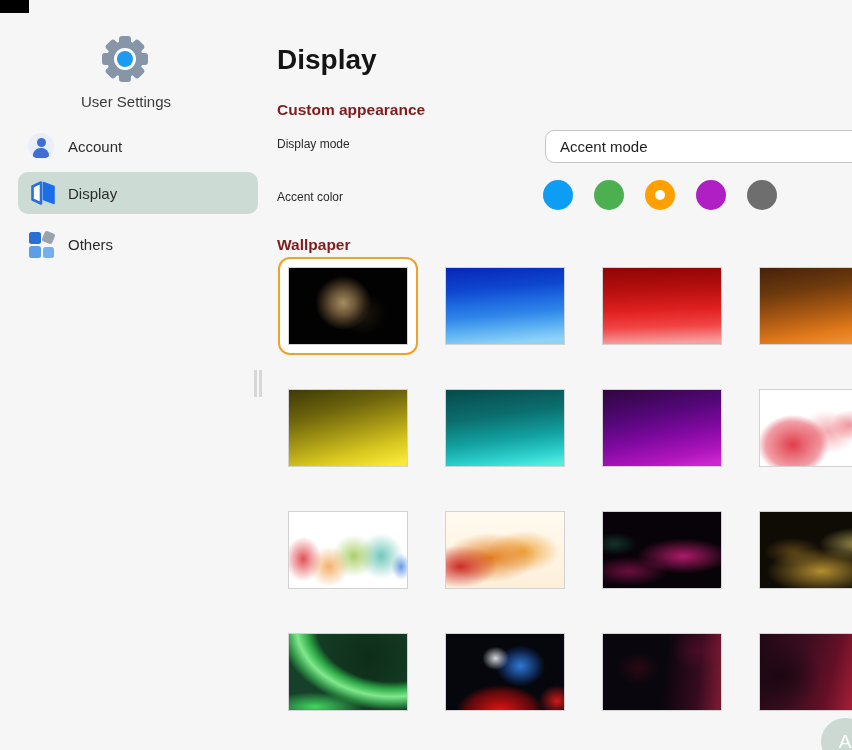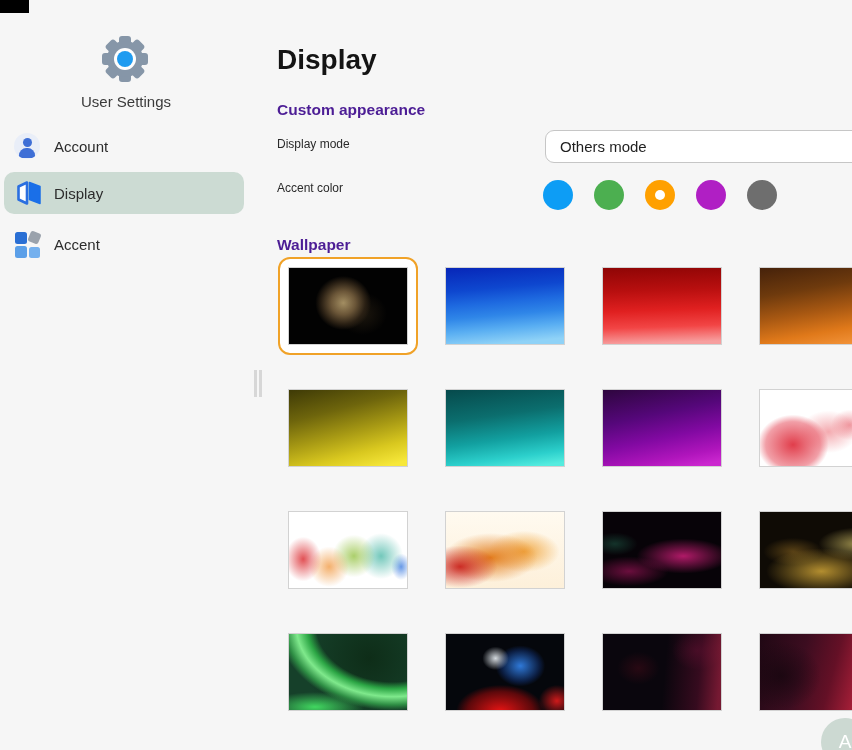--- a/index.html
+++ b/index.html
@@ -13,21 +13,21 @@
   
   .sidebar { position:absolute; left:0; top:0; width:258px; height:750px; }
   .gear { position:absolute; left:102px; top:36px; width:46px; height:46px; }
   .gear .tooth { position:absolute; left:17px; top:0; width:12px; height:46px; background:#8696a8; border-radius:3px; }
   .gear .t2 { transform:rotate(45deg); } .gear .t3 { transform:rotate(90deg); } .gear .t4 { transform:rotate(135deg); }
   .gear .body { position:absolute; left:5px; top:5px; width:36px; height:36px; background:#8696a8; border-radius:50%; }
   .gear .ring { position:absolute; left:12px; top:12px; width:22px; height:22px; background:#fdfdfd; border-radius:50%; }
   .gear .dot { position:absolute; left:15px; top:15px; width:16px; height:16px; background:#1e9bf0; border-radius:50%; }
   .sb-title { position:absolute; left:0; top:93px; width:252px; text-align:center; font-size:15px; color:#3a3a3a; }
 
-  .sb-item { position:absolute; left:4px; width:240px; height:42px; border-radius:10px; cursor:pointer; }
+  .sb-item { position:absolute; left:18px; width:240px; height:42px; border-radius:10px; cursor:pointer; }
   .sb-item.selected { background:#ccdbd3; }
   .sb-item .label { position:absolute; left:50px; top:50%; transform:translateY(-50%); font-size:15px; color:#2c2c2c; }
 
   .acct-ic { position:absolute; left:10px; top:8px; width:26px; height:26px; border-radius:50%;
     background:#e9eef8; overflow:hidden; }
   .acct-ic .head { position:absolute; left:8.5px; top:5px; width:9px; height:9px; border-radius:50%; background:#3f6fd6; }
   .acct-ic .shoulders { position:absolute; left:5px; top:15px; width:16px; height:10px; border-radius:8px 8px 3px 3px; background:#3f6fd6; }
 
   .disp-ic { position:absolute; left:11px; top:7px; width:28px; height:28px; }
   .others-ic { position:absolute; left:11px; top:8px; width:27px; height:27px; }
@@ -36,21 +36,21 @@
   .others-ic .s2 { left:0; top:15px; width:12px; height:12px; background:#5b9fe8; }
   .others-ic .s3 { left:14px; top:16px; width:11px; height:11px; background:#74b0ee; }
   .others-ic .s4 { left:14px; top:1px; width:11px; height:11px; background:#9aa2ac; transform:rotate(22deg); }
 
   .resize-handle { position:absolute; left:254px; top:370px; width:10px; height:27px; cursor:col-resize; }
   .resize-handle i { position:absolute; top:0; width:3px; height:27px; background:#d7d7d7; }
   .resize-handle i.b1 { left:0; } .resize-handle i.b2 { left:5px; }
 
   
   .h1 { position:absolute; left:277px; top:44px; font-size:28px; font-weight:700; color:#141414; }
-  .sec-title { position:absolute; left:277px; font-size:15.5px; font-weight:700; color:#4c1d95; }
+  .sec-title { position:absolute; left:277px; font-size:15.5px; font-weight:700; color:#7f1d1d; }
   .row-label { position:absolute; left:277px; font-size:12px; color:#2a2a2a; }
 
   .dropdown { position:absolute; left:545px; top:130px; width:340px; height:33px; background:#fff;
     border:1px solid #c6c6c6; border-radius:9px; font-size:15px; color:#1f1f1f;
     display:flex; align-items:center; padding-left:14px; cursor:pointer; }
 
   .swatches { position:absolute; left:543px; top:180px; display:flex; gap:21px; }
   .swatch { width:30px; height:30px; border-radius:50%; cursor:pointer; position:relative; }
   .swatch.selected::after { content:""; position:absolute; left:10px; top:10px; width:10px; height:10px;
     border-radius:50%; background:#fff; }
@@ -143,38 +143,38 @@
       <span class="label">Display</span>
     </div>
 
     <div class="sb-item" style="top:223px;">
       <span class="others-ic">
         <i class="sq s1"></i>
           <i class="sq s2"></i>
           <i class="sq s3"></i>
           <i class="sq s4"></i>
       </span>
-      <span class="label">Accent</span>
+      <span class="label">Others</span>
     </div>
   </div>
 
   <div class="resize-handle">
       <i class="b1"></i>
       <i class="b2"></i>
     </div>
 
   <div class="h1">Display</div>
   <div class="sec-title" style="top:101px;">Custom appearance</div>
 
   <div class="row-label" style="top:137px;">Display mode</div>
   <div class="dropdown">
-    <span>Others mode</span>
+    <span>Accent mode</span>
   </div>
 
-  <div class="row-label" style="top:181px;">Accent color</div>
+  <div class="row-label" style="top:190px;">Accent color</div>
   <div class="swatches" id="swatches">
       <div class="swatch" style="background: rgb(13, 157, 245);"></div>
       <div class="swatch" style="background: rgb(76, 175, 80);"></div>
       <div class="swatch selected" style="background: rgb(255, 160, 0);"></div>
       <div class="swatch" style="background: rgb(176, 31, 196);"></div>
       <div class="swatch" style="background: rgb(110, 110, 110);"></div>
     </div>
 
   <div class="sec-title" style="top:236px;">Wallpaper</div>
   <div class="wp-grid" id="wp-grid">

